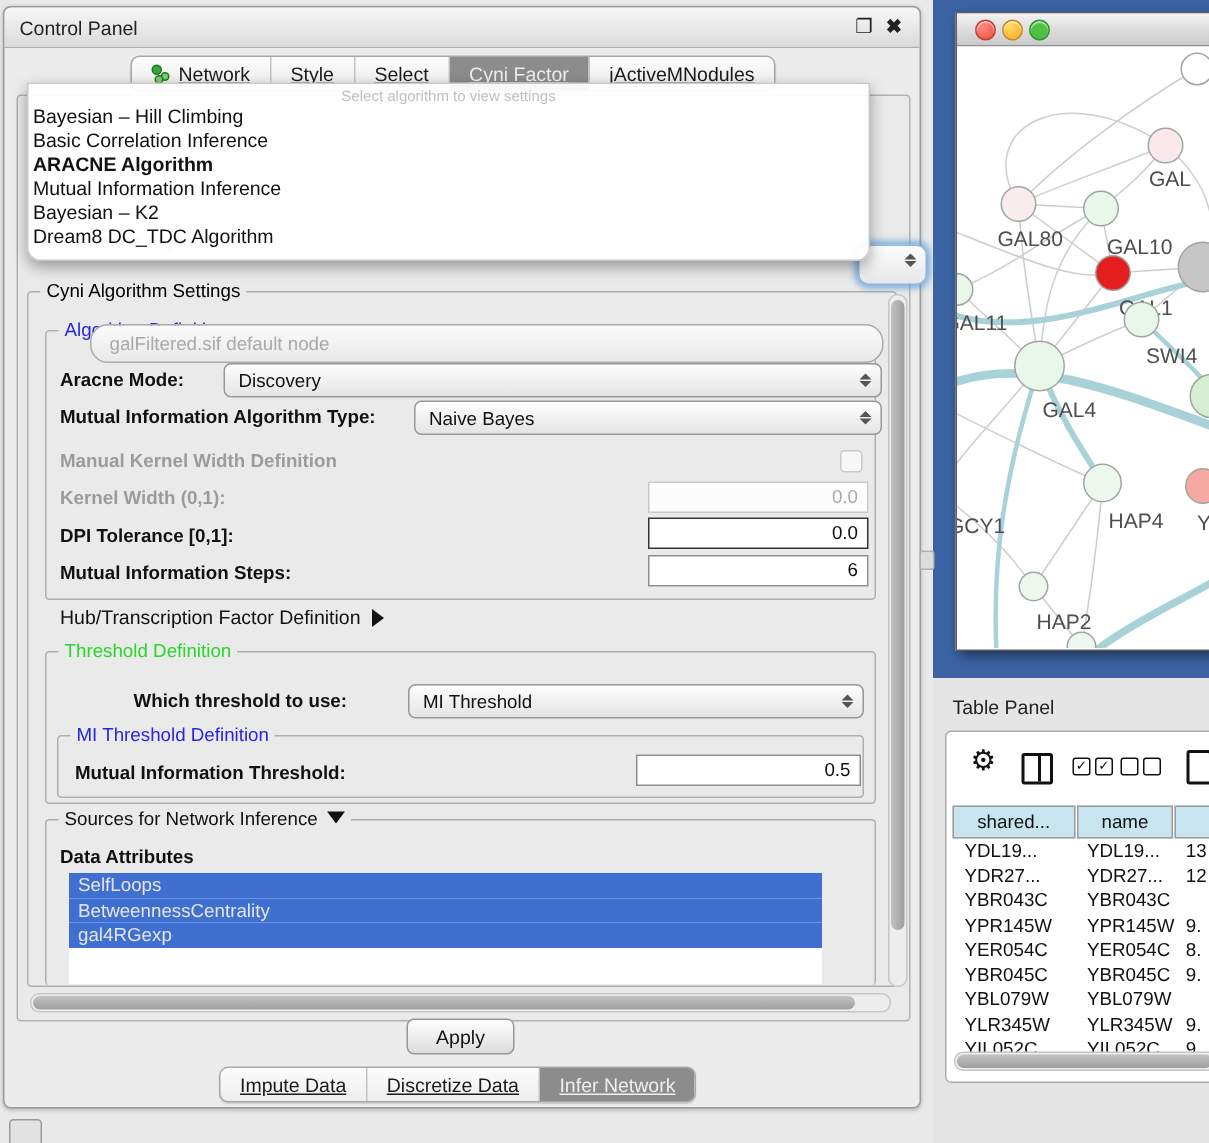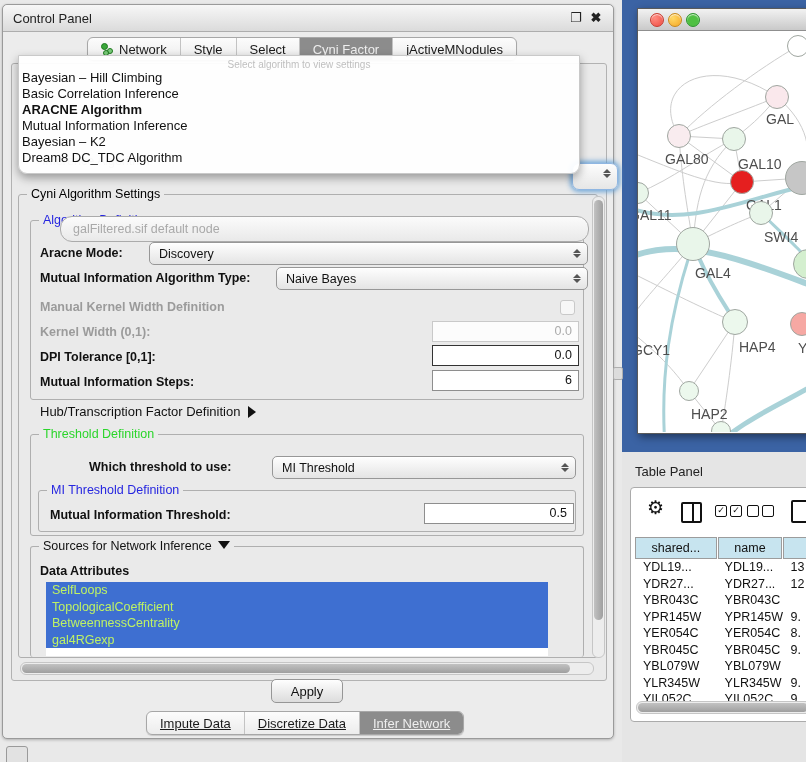--- a/index.html
+++ b/index.html
@@ -73,21 +73,21 @@
     box-shadow:0 0 5px 2px rgba(94,158,214,.85);}
 
   
   .vscroll{position:absolute;width:11px;background:#EDEDED;border:1px solid #C6C6C6;border-radius:6px;}
   .vscroll .thumb{position:absolute;left:1px;right:1px;background:linear-gradient(90deg,#C2C2C2,#9F9F9F);border-radius:5px;}
   .hscroll{position:absolute;height:11px;background:#EDEDED;border:1px solid #C6C6C6;border-radius:6px;}
   .hscroll .thumb{position:absolute;top:1px;bottom:1px;background:linear-gradient(#C2C2C2,#9F9F9F);border-radius:5px;}
 
   
   #attr-list{left:42px;top:578px;width:502px;height:70px;background:#FFF;overflow:hidden;z-index:1;}
-  .attr-item{background:#3E6FD1;color:#bef264;font-size:12.5px;line-height:16.5px;padding-left:6px;white-space:nowrap;}
+  .attr-item{background:#3E6FD1;color:#e5e5e5;font-size:12.5px;line-height:16.5px;padding-left:6px;white-space:nowrap;}
 
   .pushbtn{position:absolute;background:linear-gradient(#FEFEFE,#DCDCDC);border:1px solid #969696;
     border-radius:5px;font-size:13px;color:#111;display:flex;align-items:center;justify-content:center;}
 
   .arrow-right{display:inline-block;width:0;height:0;border-top:6px solid transparent;
     border-bottom:6px solid transparent;border-left:8px solid #111;margin-left:8px;vertical-align:-2px;}
   .arrow-down{display:inline-block;width:0;height:0;border-left:6px solid transparent;
     border-right:6px solid transparent;border-top:8px solid #111;margin-left:6px;vertical-align:1px;}
 
   
@@ -227,21 +227,20 @@
       </div>
       <div class="lbl" style="left:38px;top:444px;">Mutual Information Threshold:</div>
       <div class="tfield" style="left:412px;top:439px;width:142px;">0.5</div>
 
       <div class="group" style="left:18px;top:482px;width:552px;height:110px;border-bottom:none;">
         <span class="legend" style="color:#111;"><span>Sources for Network Inference</span><span class="arrow-down"></span></span>
       </div>
       <div class="lbl" style="left:28px;top:500px;">Data Attributes</div>
       <div id="attr-list" class="abs" style="left:34px;top:518px;width:502px;height:74px;">
           <div class="attr-item">SelfLoops</div>
-          <div class="attr-item">TopologicalCoefficient</div>
           <div class="attr-item">BetweennessCentrality</div>
           <div class="attr-item">gal4RGexp</div>
         </div>
       <div class="vscroll" style="left:522px;top:520px;height:70px;">
           <div class="thumb" style="top:1px;height:48px;"></div>
         </div>
 
       <div class="vscroll" style="left:580px;top:132px;height:460px;">
           <div class="thumb" style="top:3px;height:420px;"></div>
         </div>

